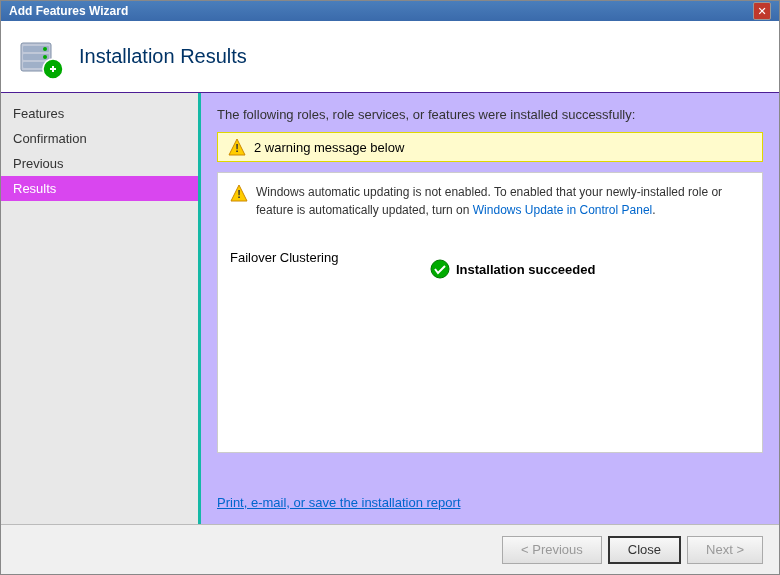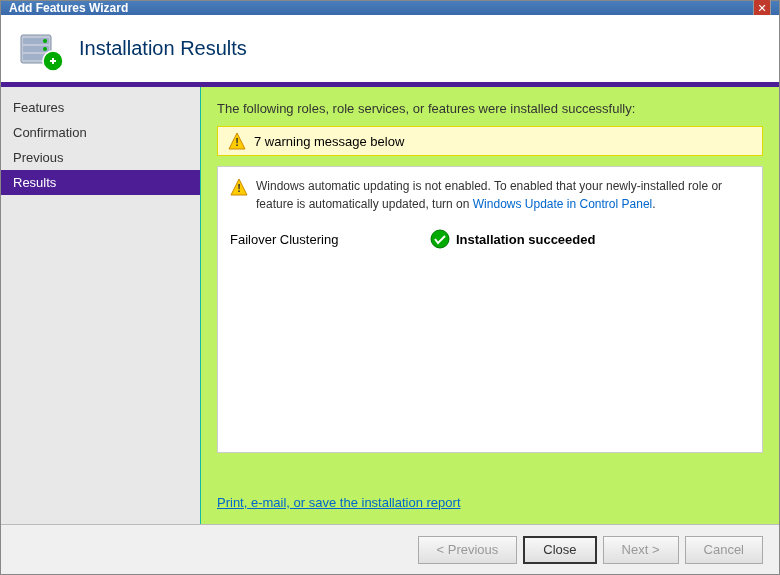--- a/index.html
+++ b/index.html
@@ -21,21 +21,21 @@
       flex-direction: column;
     }
 
     .title-bar {
       background: linear-gradient(to bottom, #4a7ebb, #3a6aab);
       color: white;
       padding: 4px 8px;
       display: flex;
       align-items: center;
       justify-content: space-between;
-      height: 14px;
+      height: 20px;
     }
 
     .title-bar-text {
       font-size: 12px;
       font-weight: bold;
     }
 
     .title-bar-close {
       width: 18px;
       height: 18px;
@@ -48,21 +48,21 @@
       align-items: center;
       justify-content: center;
       border-radius: 2px;
     }
 
     .header-section {
       background: white;
       padding: 10px 16px;
       display: flex;
       align-items: center;
-      border-bottom: 5px solid #4c1d95;
+      border-bottom: 1px solid #4c1d95;
       height: 72px;
     }
 
     .header-icon {
       width: 48px;
       height: 48px;
       margin-right: 14px;
       flex-shrink: 0;
     }
 
@@ -74,40 +74,40 @@
 
     .main-content {
       display: flex;
       flex: 1;
       overflow: hidden;
     }
 
     .sidebar {
       width: 200px;
       background: #e8e8e8;
-      border-right: 1px solid #14b8a6;
+      border-right: 3px solid #14b8a6;
       padding: 8px 0;
     }
 
     .sidebar-item {
       padding: 5px 12px;
       font-size: 13px;
       color: #333;
       cursor: pointer;
     }
 
     .sidebar-item.active {
-      background: #4c1d95;
+      background: #d946ef;
       color: white;
     }
 
     .content-area {
       flex: 1;
       padding: 14px 16px;
-      background: #bef264;
+      background: #c4b5fd;
       overflow-y: auto;
       display: flex;
       flex-direction: column;
     }
 
     .success-text {
       font-size: 13px;
       color: #333;
       margin-bottom: 10px;
     }
@@ -164,20 +164,21 @@
       font-weight: normal;
       font-size: 13px;
       min-width: 200px;
     }
 
     .result-status {
       display: flex;
       align-items: center;
       font-size: 13px;
       font-weight: bold;
+      margin-top: 24px;
     }
 
     .success-icon {
       width: 20px;
       height: 20px;
       margin-right: 6px;
     }
 
     .link-area {
       margin-top: 24px;
@@ -264,21 +265,21 @@
     </div>
 
     <div class="content-area">
       <p class="success-text">The following roles, role services, or features were installed successfully:</p>
 
       <div class="warning-banner">
         <svg class="warning-icon" viewBox="0 0 18 18">
           <polygon points="9,1 17,17 1,17" fill="#ffcc00" stroke="#cc8800" stroke-width="1"></polygon>
           <text x="9" y="14" text-anchor="middle" font-size="11" font-weight="bold" fill="#333">!</text>
         </svg>
-        <span>7 warning message below</span>
+        <span>2 warning message below</span>
       </div>
 
       <div class="info-box">
 
         <div class="info-box-warning">
           <svg class="warn-icon" viewBox="0 0 18 18">
             <polygon points="9,1 17,17 1,17" fill="#ffcc00" stroke="#cc8800" stroke-width="1"></polygon>
             <text x="9" y="14" text-anchor="middle" font-size="11" font-weight="bold" fill="#333">!</text>
           </svg>
           <div>
@@ -301,15 +302,14 @@
       <div class="link-area">
         <a class="report-link" href="#">Print, e-mail, or save the installation report</a>
       </div>
     </div>
   </div>
 
   <div class="footer">
     <button class="btn" disabled="">&lt; Previous</button>
     <button class="btn btn-default">Close</button>
     <button class="btn" disabled="">Next &gt;</button>
-    <button class="btn" disabled="">Cancel</button>
   </div>
 </div>
 
 </body></html>

